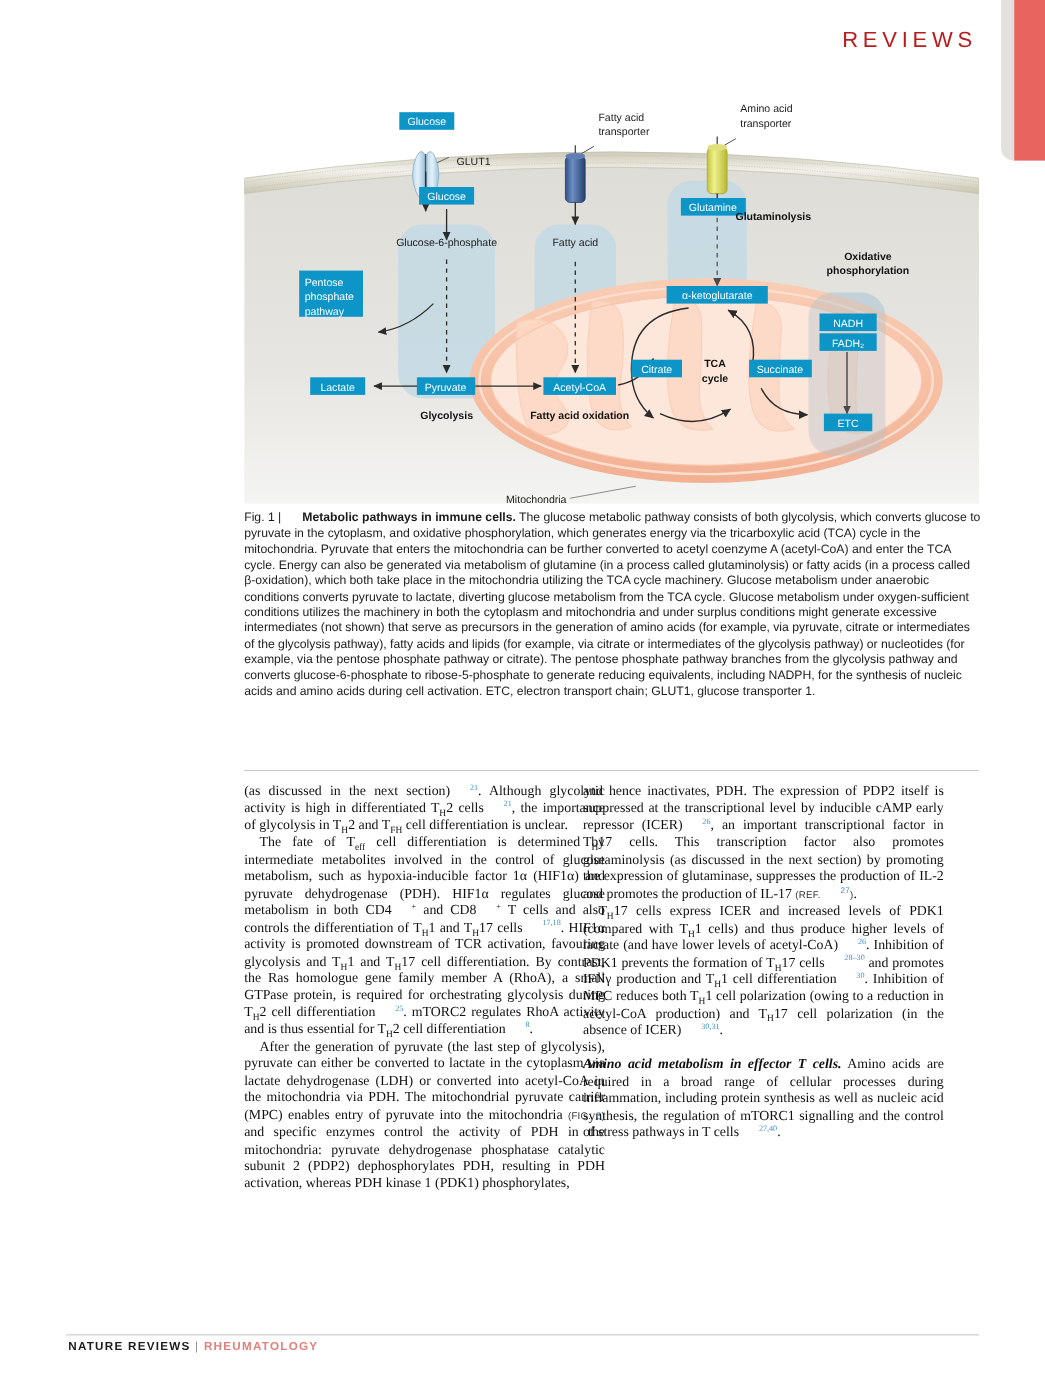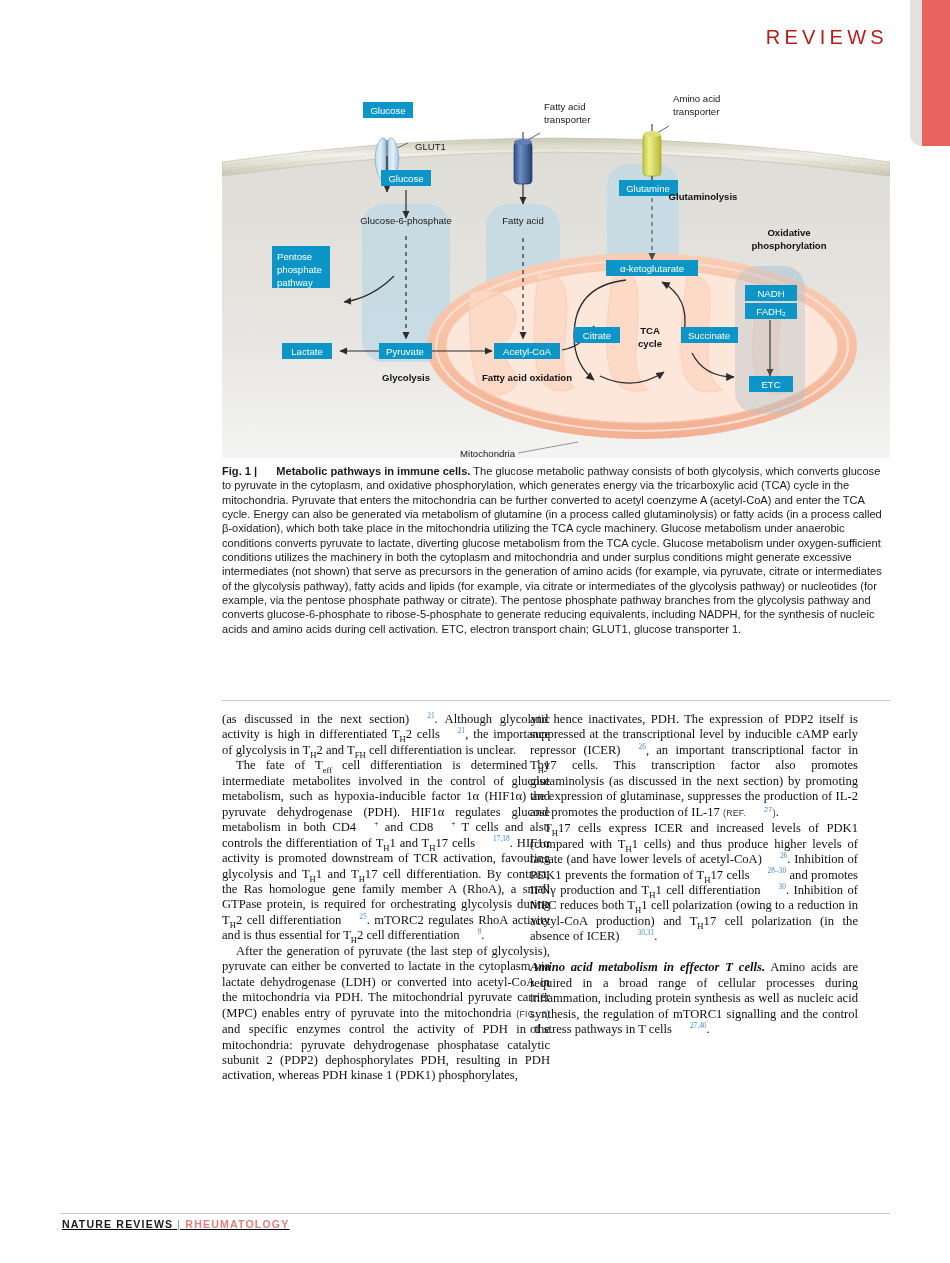--- a/index.html
+++ b/index.html
@@ -33,21 +33,21 @@
   #fig-svg{display:block;}
 
   
   #caption{
     position:absolute;left:222px;top:464px;width:670px;
     font-size:11.1px;line-height:14.35px;color:#1a1a1a;
     text-align:left;
     font-family:"Liberation Sans", sans-serif;
   }
   #caption b{font-weight:bold;padding-left:16px;}
-  #caption .figno{font-weight:bold;margin-top:12px;}
+  #caption .figno{font-weight:normal;margin-top:12px;}
 
   #cap-rule{
     position:absolute;left:222px;top:700px;width:668px;height:1px;
     background:#c9c9c9;
   }
 
   
   .col{
     position:absolute;top:712px;width:328px;
     font-family:"Liberation Serif", serif;
@@ -72,21 +72,20 @@
 
   
   #foot-rule{
     position:absolute;left:60px;top:1213px;width:830px;height:1px;
     background:#c9c9c9;
   }
   #footer{
     position:absolute;left:62px;top:1218px;
     font-size:10.6px;letter-spacing:1.15px;
     font-family:"Liberation Sans", sans-serif;
-    text-decoration:underline;
   }
   #footer .nr{color:#1c1c1c;font-weight:600;}
   #footer .bar{color:#8d8d8d;font-weight:400;}
   #footer .rh{color:#e0807c;font-weight:600;}
 
   
   .lbl{font-family:"Liberation Sans", sans-serif;font-size:9.6px;fill:#ffffff;}
   .plain{font-family:"Liberation Sans", sans-serif;font-size:9.6px;fill:#1a1a1a;}
   .bold{font-family:"Liberation Sans", sans-serif;font-size:9.6px;fill:#111;font-weight:bold;}
 </style>

